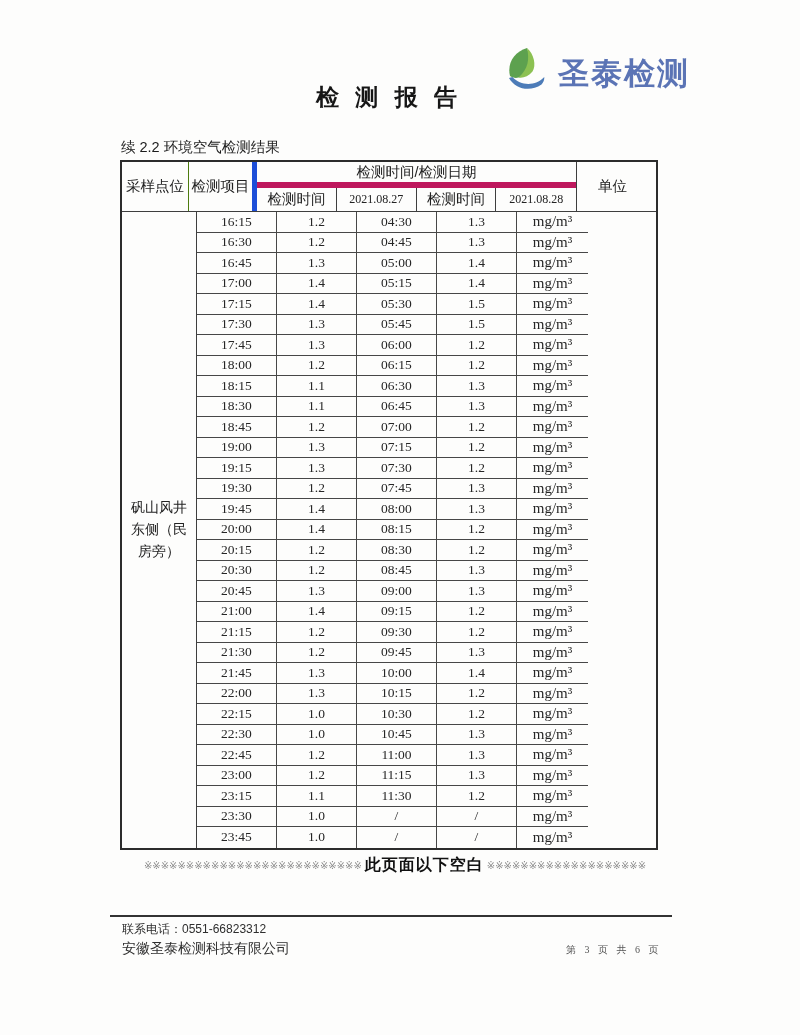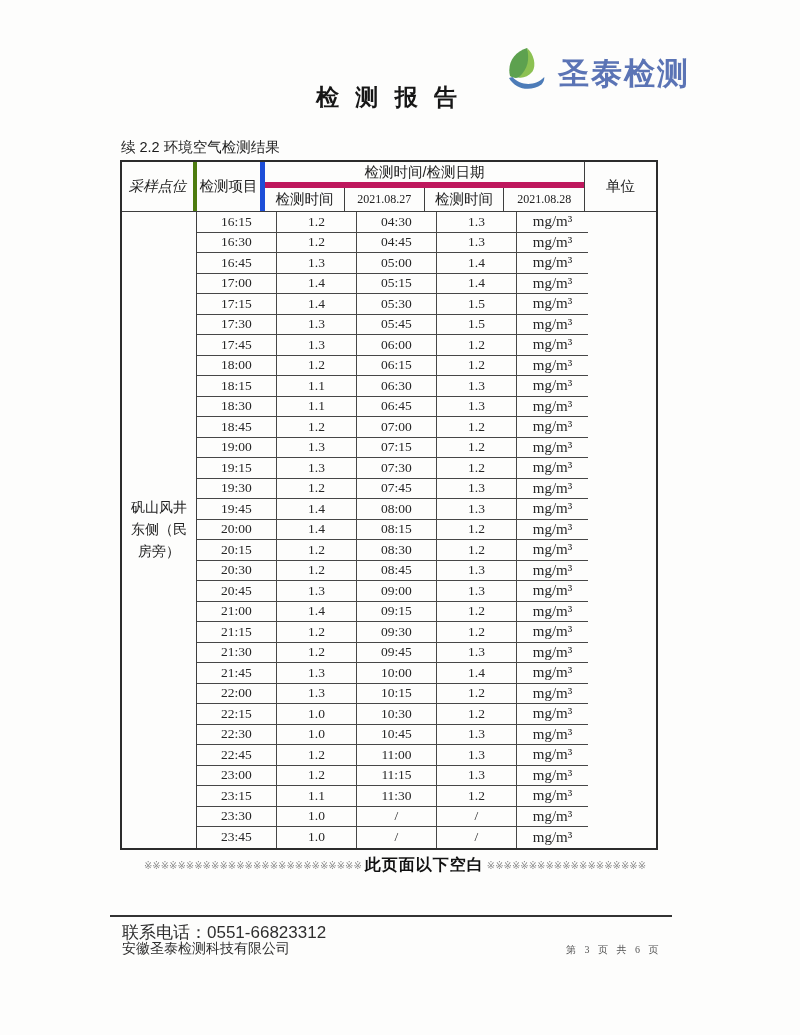--- a/index.html
+++ b/index.html
@@ -26,21 +26,21 @@
   }
   .section-label { position:absolute; left:121px; top:138px; font-size:14.5px; color:#1c1c1c; }
 
   
   .dtable {
     position:absolute; left:120px; top:160px; width:538px;
     border:2px solid #2c2c2c; background:#fdfdfc;
   }
   .thead { display:flex; height:50px; border-bottom:1px solid #3e3e3e; }
   .th { display:flex; align-items:center; justify-content:center; font-size:14.5px; color:#222; }
-  .th-loc  { width:75px; border-right:4px solid #4d7c0f;font-style:italic; }
+  .th-loc  { width:67px; border-right:1px solid #4d7c0f; }
   .th-item { width:68px; border-right:5px solid #1d4ed8; }
   .th-mid  { width:320px; display:flex; flex-direction:column; border-right:1px solid #3e3e3e; }
   .th-group{ height:26px; border-bottom:6px solid #be185d;text-align:center; }
   .th-sub  { display:flex; height:23px; }
   .th-sub .th { width:80px; border-right:1px solid #3e3e3e; }
   .th-sub .th:last-child { border-right:none; }
   .th-sub .date { font-family:"Liberation Serif","DejaVu Serif",serif; font-size:12px; }
   .th-unit { width:71px; }
 
   .tbody { display:flex; }
@@ -65,21 +65,21 @@
   
   .note {
     position:absolute; left:100px; top:855px; width:590px;
     display:flex; align-items:center; justify-content:center; gap:3px; white-space:nowrap;
   }
   .marks { font-size:10px; color:#8b8b8b; letter-spacing:0; }
   .note-text { font-size:16px; font-weight:bold; color:#111; letter-spacing:1px; }
 
   
   .footer-rule { position:absolute; left:110px; top:915px; width:562px; height:2px; background:#333; }
-  .footer-phone   { position:absolute; left:122px; top:921px; font-size:17px; color:#2e2e2e; }
+  .footer-phone   { position:absolute; left:122px; top:921px; font-size:12px; color:#2e2e2e; }
   .footer-company { position:absolute; left:122px; top:940px; font-size:14px; color:#2e2e2e; }
   .footer-page {
     position:absolute; left:566px; top:943px; font-size:10px; color:#555;
     font-family:"Liberation Serif","DejaVu Serif",serif; letter-spacing:3px;
   }
 </style>
 </head>
 <body>
 
 <div class="page">

